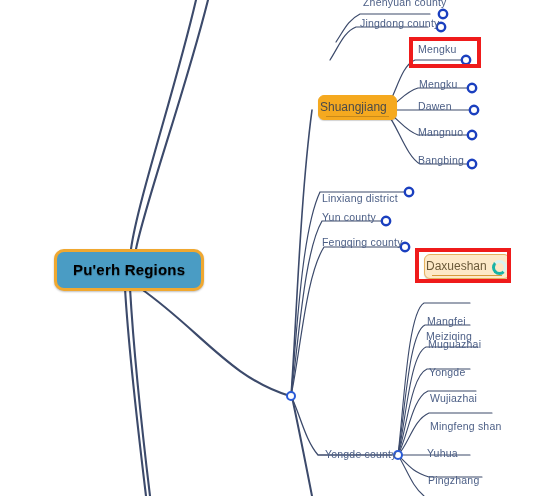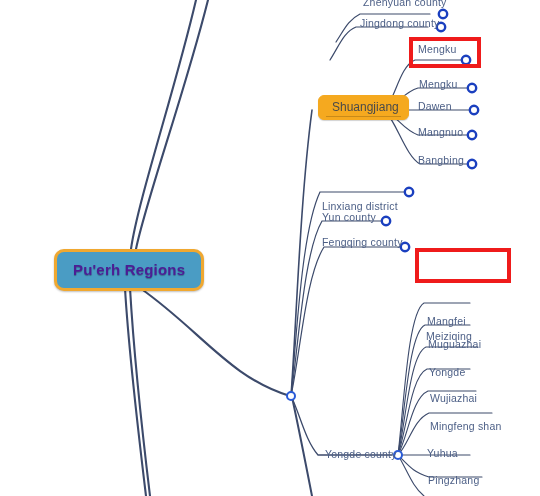--- a/index.html
+++ b/index.html
@@ -13,35 +13,35 @@
   #stage{position:absolute;left:0;top:0;width:540px;height:368px;}
   svg#wires{position:absolute;left:0;top:0;width:540px;height:496px;}
 
   
   .node{position:absolute;box-sizing:border-box;white-space:nowrap;}
 
   .root-node{
     background:#4a9cc4;
     border:3px solid #f0a830;
     border-radius:10px;
-    color:#4c1d95;
+    color:#000000;
     font-weight:bold;
     font-size:15px;
     letter-spacing:.2px;
     padding:9px 16px 10px 16px;
     box-shadow:0 1px 2px rgba(0,0,0,.25);
     text-shadow:0 1px 1px rgba(0,0,0,.30);
   }
 
   .branch-node{
     background:#f5a91f;
     border-radius:6px;
     color:#4a4a4a;
     font-size:12px;
-    padding:4px 9px 5px 13px;
+    padding:4px 9px 5px 1px;
     border:1px solid #f5a91f;
     box-shadow:0 1px 1px rgba(0,0,0,.18);
   }
   .branch-node .ul{
     position:absolute;left:7px;right:7px;bottom:2px;height:1px;
     background:#c98a18;
   }
 
   .branch-node.loading{
     background:#fde9c8;
@@ -160,40 +160,45 @@
 
   <div class="leaf-label" style="left:363px;top:-4px;">Zhenyuan county</div>
   <div class="leaf-label" style="left:360px;top:17px;">Jingdong county</div>
 
   <div class="leaf-label" style="left:418px;top:43px;">Mengku</div>
   <div class="leaf-label" style="left:419px;top:78px;">Mengku</div>
   <div class="leaf-label" style="left:418px;top:100px;">Dawen</div>
   <div class="leaf-label" style="left:418px;top:126px;">Mangnuo</div>
   <div class="leaf-label" style="left:418px;top:154px;">Bangbing</div>
 
-  <div class="leaf-label" style="left:322px;top:200px;">Linxiang district</div>
+  <div class="leaf-label" style="left:322px;top:192px;">Linxiang district</div>
   <div class="leaf-label" style="left:322px;top:211px;">Yun county</div>
   <div class="leaf-label" style="left:322px;top:236px;">Fengqing county</div>
   <div class="leaf-label" style="left:325px;top:448px;">Yongde county</div>
 
   <div class="leaf-label" style="left:426px;top:286px;margin-top:44px;">Meiziqing</div>
   <div class="leaf-label" style="left:427px;top:315px;">Mangfei</div>
   <div class="leaf-label" style="left:428px;top:338px;">Muguazhai</div>
   <div class="leaf-label" style="left:429px;top:366px;">Yongde</div>
   <div class="leaf-label" style="left:430px;top:392px;">Wujiazhai</div>
   <div class="leaf-label" style="left:430px;top:420px;">Mingfeng shan</div>
   <div class="leaf-label" style="left:427px;top:447px;">Yuhua</div>
   <div class="leaf-label" style="left:428px;top:474px;">Pingzhang</div>
 
   <div class="node branch-node" style="left:318px;top:95px;">
     <span>Shuangjiang</span>
     <span class="ul"></span>
   </div>
 
 
+  <div class="node branch-node loading" style="left:424px;top:254px;">
+    <span>Daxueshan</span>
+    <span class="ul"></span>
+    <span class="spinner"></span>
+  </div>
 
   <div class="node root-node" style="left:54px;top:249px;">
     <span>Pu'erh Regions</span>
   </div>
 
   <div class="annot" style="left:409px;top:37px;width:72px;height:31px;"></div>
   <div class="annot" style="left:415px;top:248px;width:96px;height:35px;"></div>
 
 </div>
 

